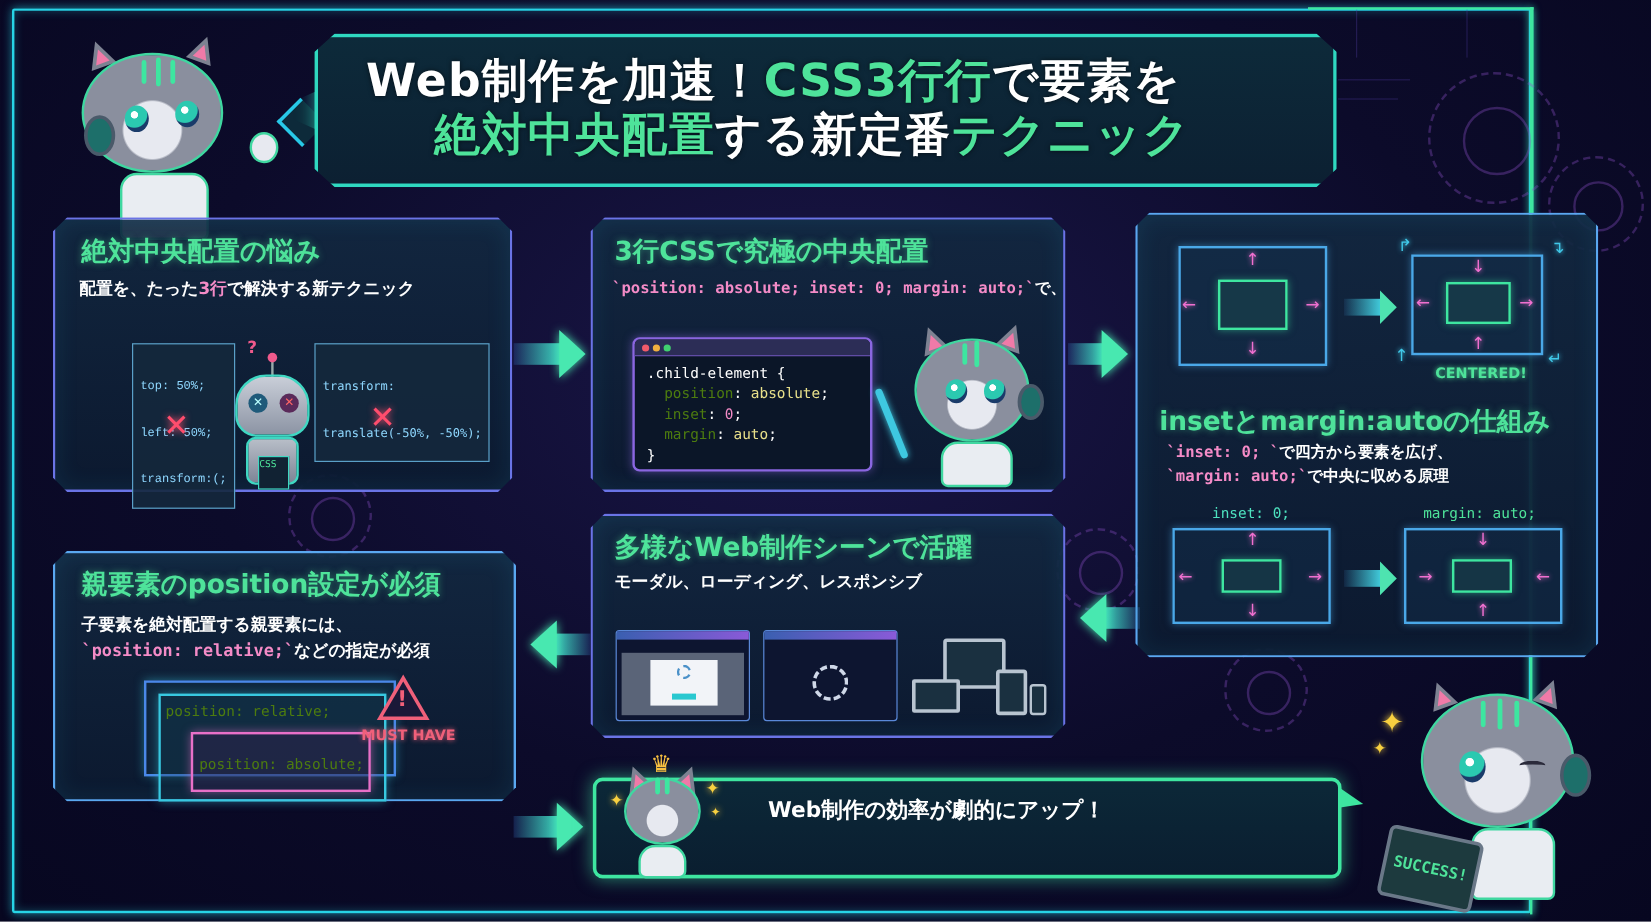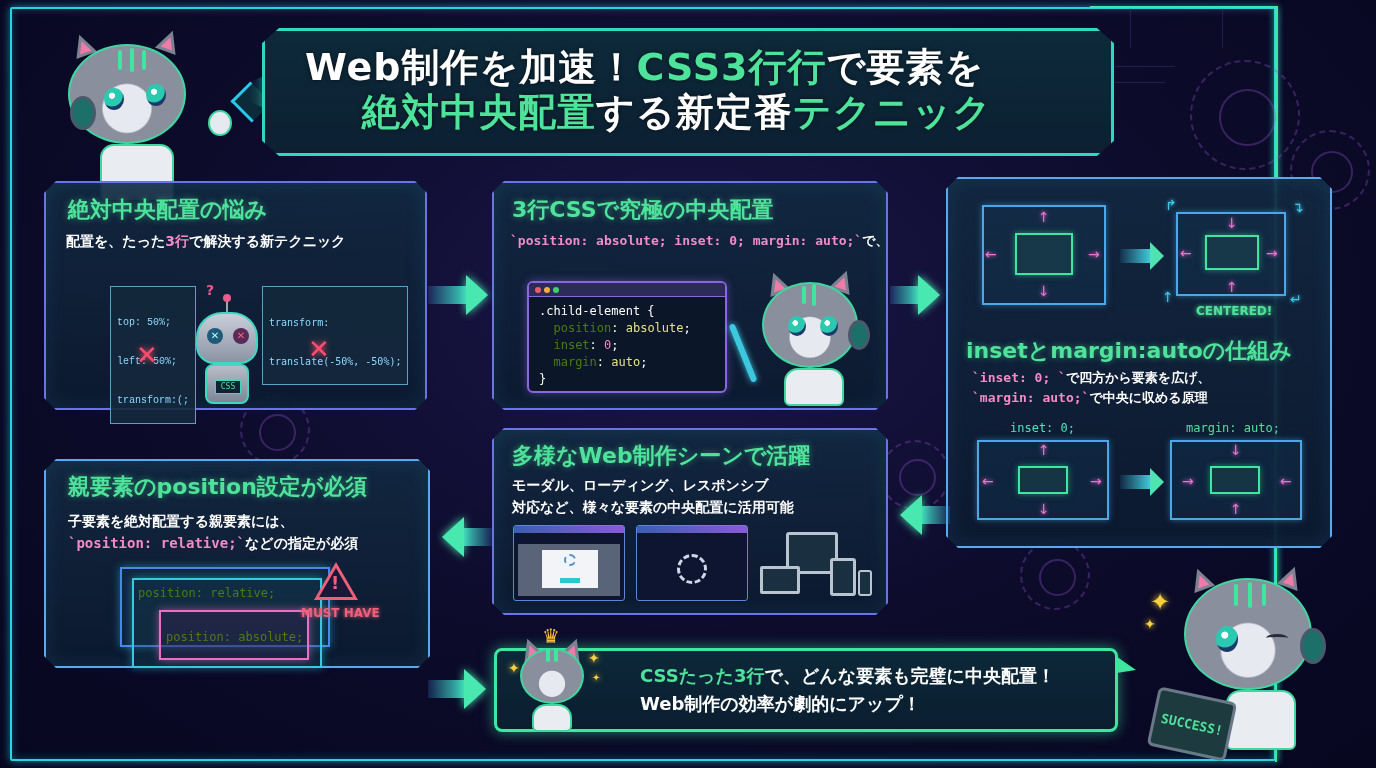--- a/index.html
+++ b/index.html
@@ -94,21 +94,21 @@
   .robot { position: absolute; }
   .robot-head {
     position: absolute; width: 62px; height: 52px; border-radius: 26px 26px 18px 18px;
     background: linear-gradient(180deg,#c9ced8,#8c94a4); border: 2px solid #3fd7c2;
   }
   .robot-eye { position: absolute; width: 16px; height: 16px; border-radius: 50%; font-size: 10px; line-height: 16px; text-align: center; font-weight: bold; }
   .robot-body {
     position: absolute; width: 44px; height: 40px; border-radius: 8px;
     background: linear-gradient(180deg,#b8bec8,#7d8596); border: 2px solid #3fd7c2;
   }
-  .robot-screen { position: absolute; left: 8px; top: 14px; width: 26px; height: 14px; background: #123; border: 1px solid #3fd7c2; color: #4ee39a; font-size: 8px; text-align: center; line-height: 12px; font-family: "DejaVu Sans Mono", monospace; }
+  .robot-screen { position: absolute; left: 8px; top: 14px; width: 26px; height: 28px; background: #123; border: 1px solid #3fd7c2; color: #4ee39a; font-size: 8px; line-height: 12px; font-family: "DejaVu Sans Mono", monospace; }
   .antenna { position: absolute; width: 2px; height: 14px; background: #9aa; }
   .antenna-ball { position: absolute; width: 8px; height: 8px; border-radius: 50%; background: #f05a8c; }
 
   
   .codewin {
     position: absolute; left: 527px; top: 281px; width: 200px; height: 112px;
     background: #0b1628; border: 2px solid #8a66e0; border-radius: 6px;
     box-shadow: 0 0 8px rgba(138,102,224,.5);
   }
   .codewin-bar { height: 14px; background: #2c2d56; border-bottom: 1px solid #8a66e0; border-radius: 4px 4px 0 0; position: relative; }
@@ -307,21 +307,20 @@
 <div class="inbox" style="left:1210px;top:466px;width:50px;height:28px;"></div>
 <div class="arr" style="left:1230px;top:443px;">↓</div>
 <div class="arr" style="left:1230px;top:502px;">↑</div>
 <div class="arr" style="left:1182px;top:474px;">→</div>
 <div class="arr" style="left:1280px;top:474px;">←</div>
 
 <div class="panel p4"></div>
 <div class="panel-title" style="left:512px;top:441px;">多様なWeb制作シーンで活躍</div>
 <div class="panel-text" style="left:512px;top:474px;">
   <div>モーダル、ローディング、レスポンシブ</div>
-  <div>対応など、様々な要素の中央配置に活用可能</div>
 </div>
 <div class="mock" style="left:513px;top:525px;width:112px;height:76px;">
   <div class="mock-bar"></div>
   <div style="position:absolute;left:4px;top:18px;width:102px;height:52px;background:#5a6478;"></div>
   <div style="position:absolute;left:28px;top:24px;width:56px;height:38px;background:#f2f4f8;">
     <div class="spinner" style="left:22px;top:4px;width:12px;height:12px;border-width:2px;border-color:#4a90c8;"></div>
     <div style="position:absolute;left:18px;top:28px;width:20px;height:5px;background:#2ac8d0;"></div>
   </div>
 </div>
 <div class="mock" style="left:636px;top:525px;width:112px;height:76px;">
@@ -366,21 +365,20 @@
 <div class="cat" style="left:518px;top:624px;">
   <div style="position:absolute;left:24px;top:0;color:#f8c040;font-size:20px;">♛</div>
   <div class="cat-ear" style="left:2px;top:14px;transform:rotate(-20deg);"></div>
   <div class="cat-ear" style="left:44px;top:14px;transform:rotate(20deg);"></div>
   <div class="cat-head" style="left:2px;top:24px;width:64px;height:56px;"></div>
   <div class="cat-stripe" style="left:28px;top:24px;height:14px;"></div>
   <div class="cat-stripe" style="left:36px;top:24px;height:14px;"></div>
   <div class="cat-body" style="left:14px;top:80px;width:40px;height:28px;"></div>
 </div>
 <div style="position:absolute;left:640px;top:662px;font-size:18px;font-weight:bold;line-height:28px;white-space:nowrap;">
-  <div><span class="green">CSSたった3行</span><span>で、どんな要素も完璧に中央配置！</span></div>
   <div>Web制作の効率が劇的にアップ！</div>
 </div>
 
 <div class="sparkle" style="left:1150px;top:588px;font-size:24px;">✦</div>
 <div class="sparkle" style="left:1144px;top:616px;font-size:14px;">✦</div>
 <div class="cat" style="left:1172px;top:562px;">
   <div class="cat-ear" style="left:18px;top:6px;transform:rotate(-20deg);"></div>
   <div class="cat-ear" style="left:108px;top:4px;transform:rotate(20deg);"></div>
   <div class="cat-head" style="left:12px;top:16px;width:128px;height:112px;"></div>
   <div class="cat-stripe" style="left:62px;top:22px;height:22px;"></div>

